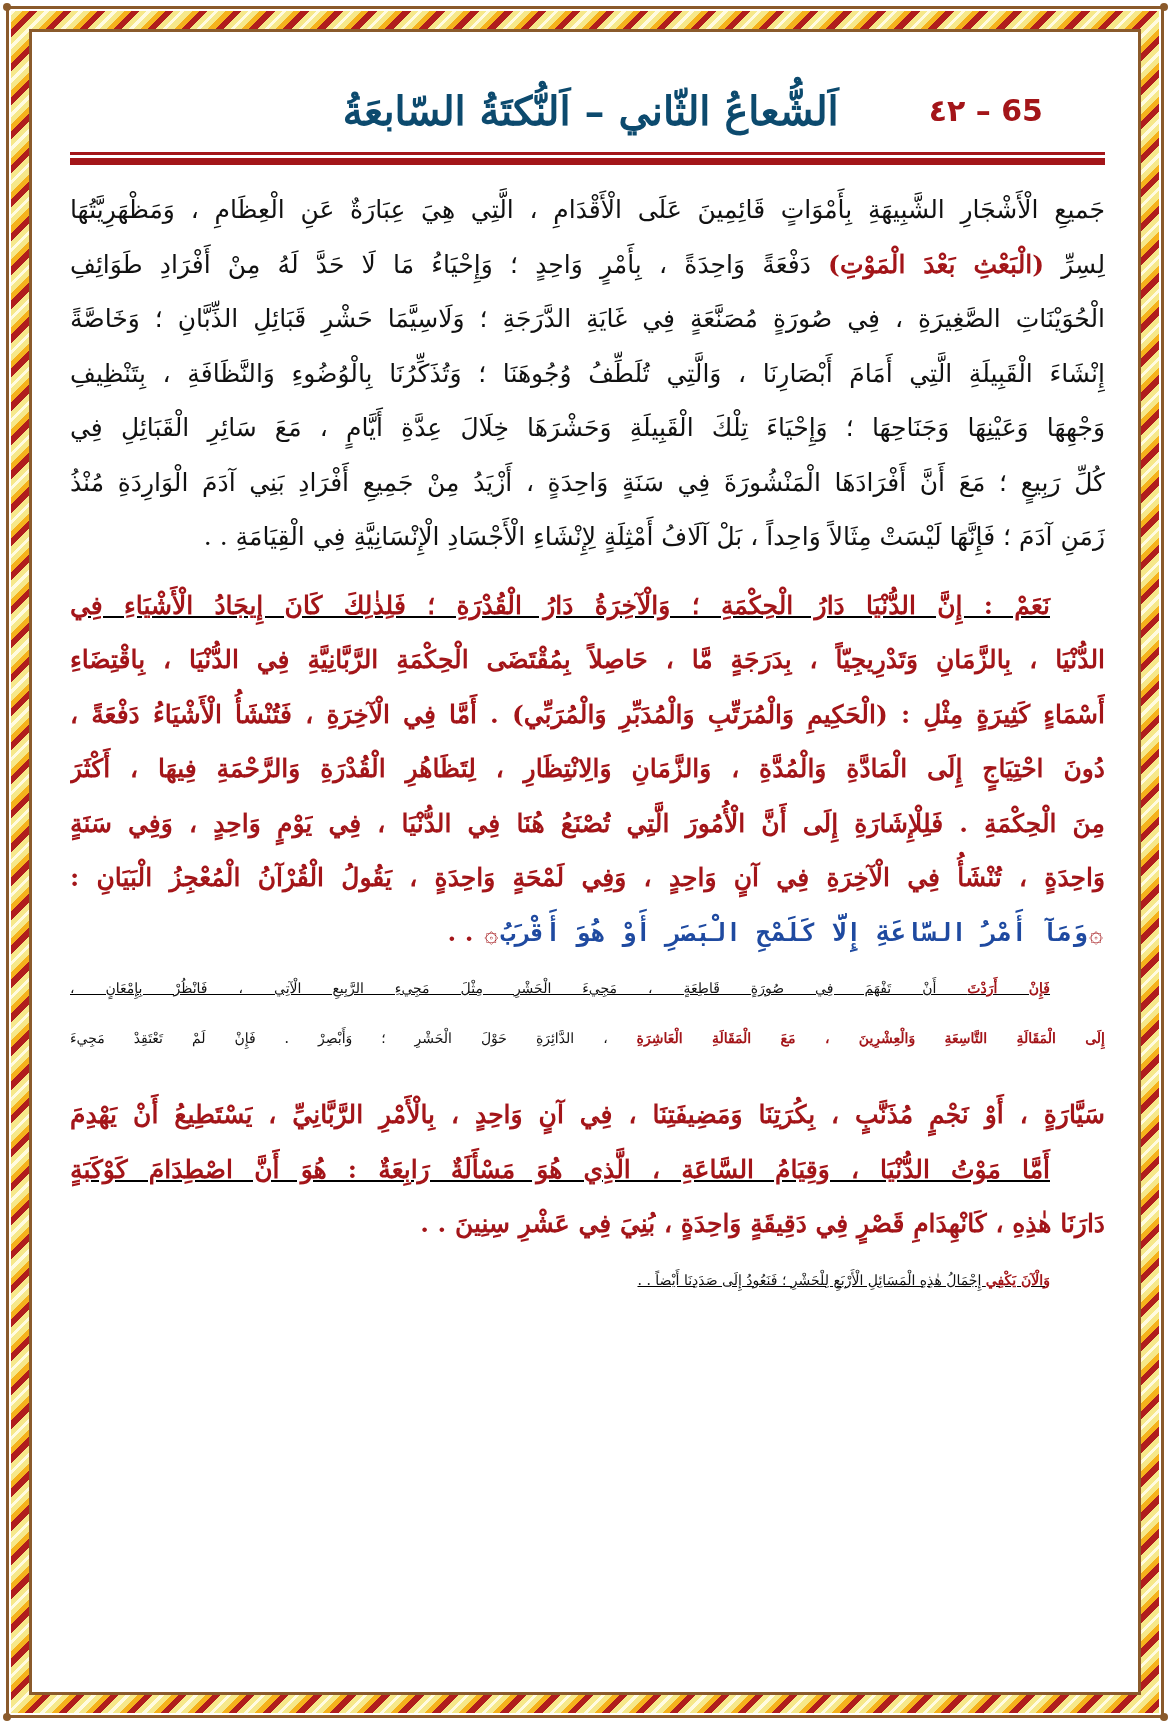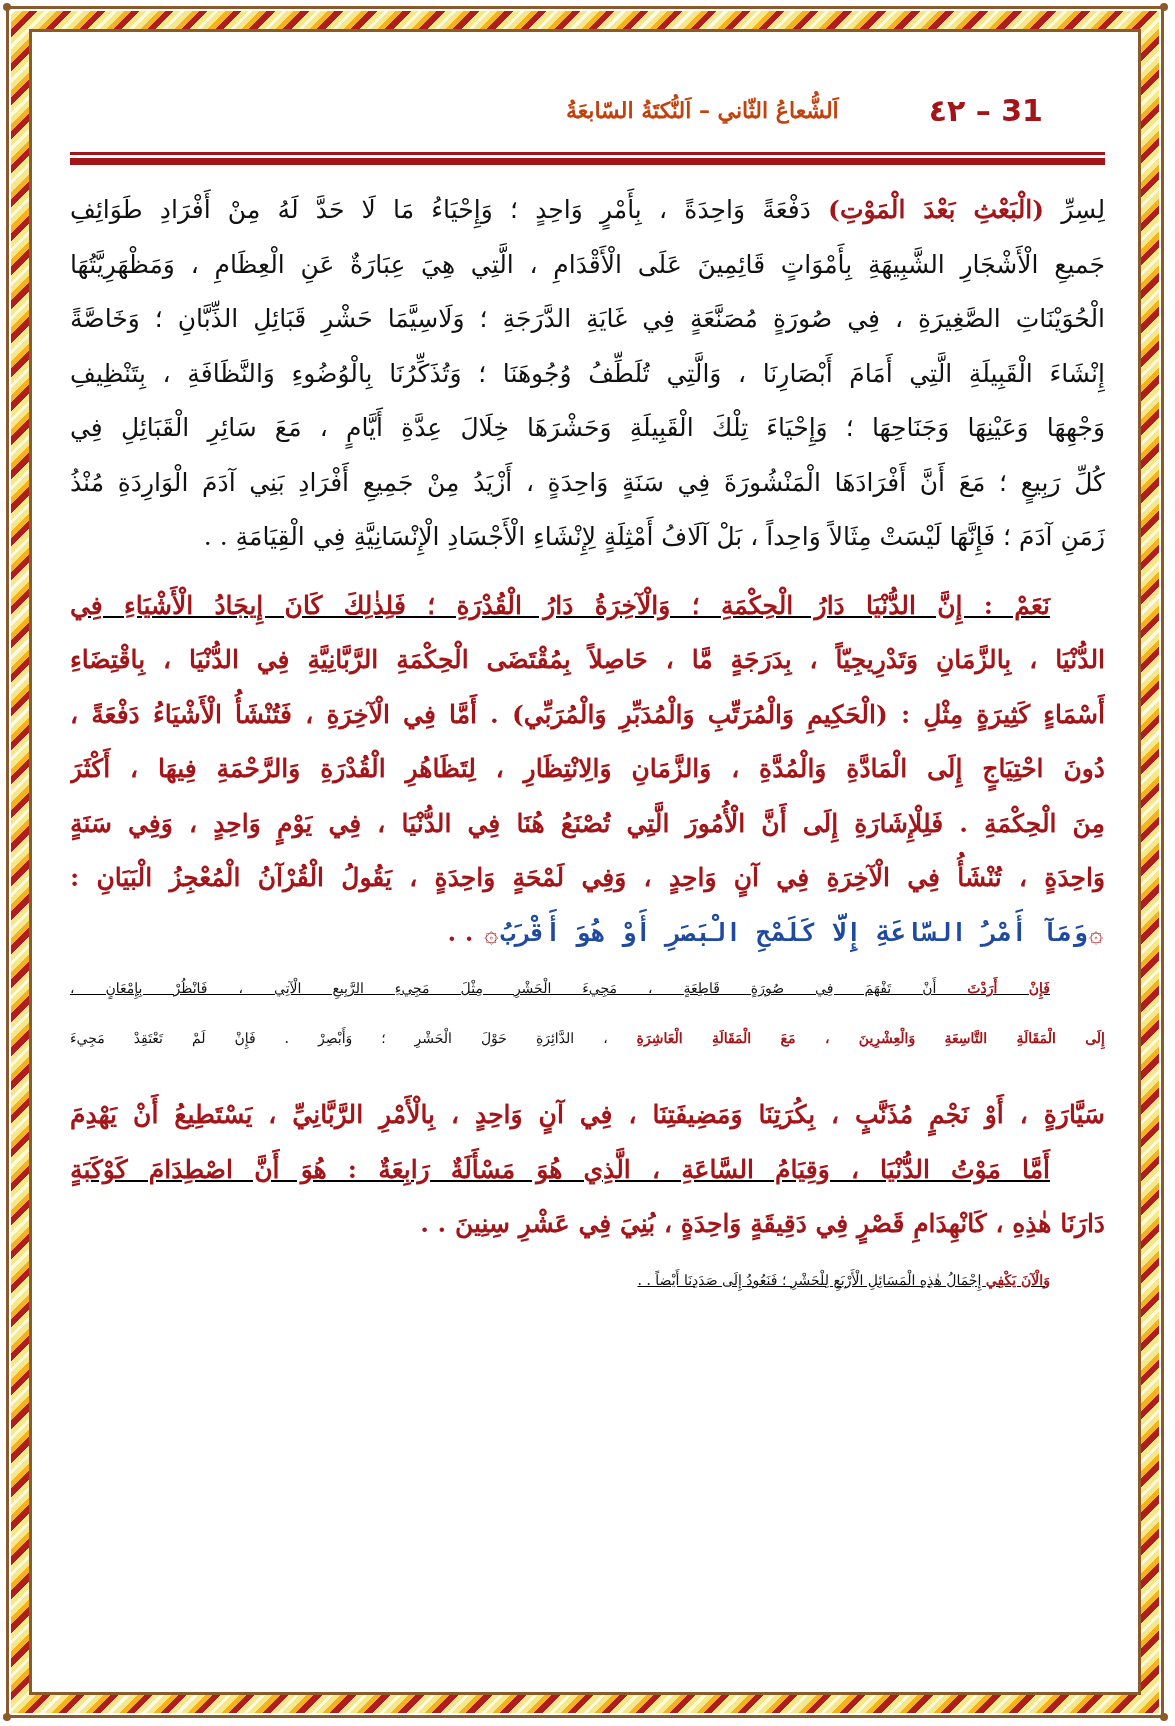--- a/index.html
+++ b/index.html
@@ -28,21 +28,21 @@
 
     .page {
       position: absolute; left: 70px; top: 70px; width: 1035px;
       direction: rtl; font-family: "DejaVu Serif", serif;
     }
     .header {
       display: flex; flex-direction: row; align-items: center; justify-content: flex-start;
       height: 80px; padding-right: 62px; gap: 90px;
     }
     .page-range { color: #a31519; font-size: 30px; font-weight: bold; font-family: "DejaVu Sans", sans-serif; letter-spacing: 2px; }
-    .chapter-title { color: #c2410c; font-size: 22px; font-weight: bold; margin-left: 32px; }
+    .chapter-title { color: #0c4a6e; font-size: 40px; font-weight: bold; margin-left: 32px; }
     .rule-thin { height: 3px; background: #a31519; margin-left: 0; margin-top: 2px; }
     .rule-thick { height: 7px; background: #a31519; margin-top: 3px; }
 
     .body { margin-top: 18px; }
     .para { margin: 0; text-align: justify; text-align-last: auto; }
     .line {
       display: block; height: 54.5px; line-height: 54.5px; white-space: nowrap;
       text-align: justify; text-align-last: justify; font-size: 25px; overflow: hidden;
     }
     .line.last { text-align-last: right; }
@@ -64,30 +64,30 @@
 <div class="frame-outer"></div>
 <div class="frame-braid"></div>
 <div class="frame-inner"></div>
 <div class="corner-knob" style="left:3px;top:3px"></div>
 <div class="corner-knob" style="right:7px;top:3px"></div>
 <div class="corner-knob" style="left:3px;bottom:5px"></div>
 <div class="corner-knob" style="right:7px;bottom:5px"></div>
 
 <div class="page">
   <div class="header">
-    <span class="page-range">31 – ٤٢</span>
+    <span class="page-range">65 – ٤٢</span>
     <span class="chapter-title">اَلشُّعاعُ الثّاني – اَلنُّكتَةُ السّابعَةُ</span>
   </div>
   <div class="rule-thin"></div>
   <div class="rule-thick"></div>
 
   <div class="body" id="body">
       <div class="para">
+        <span class="line"><span class="c-black">جَميعِ الْأَشْجَارِ الشَّبِيهَةِ بِأَمْوَاتٍ قَائِمِينَ عَلَى الْأَقْدَامِ ، الَّتِي هِيَ عِبَارَةٌ عَنِ الْعِظَامِ ، وَمَظْهَرِيَّتُهَا</span></span>
         <span class="line"><span class="c-black">لِسِرِّ </span><span class="c-red">(الْبَعْثِ بَعْدَ الْمَوْتِ)</span><span class="c-black"> دَفْعَةً وَاحِدَةً ، بِأَمْرٍ وَاحِدٍ ؛ وَإِحْيَاءُ مَا لَا حَدَّ لَهُ مِنْ أَفْرَادِ طَوَائِفِ</span></span>
-        <span class="line"><span class="c-black">جَميعِ الْأَشْجَارِ الشَّبِيهَةِ بِأَمْوَاتٍ قَائِمِينَ عَلَى الْأَقْدَامِ ، الَّتِي هِيَ عِبَارَةٌ عَنِ الْعِظَامِ ، وَمَظْهَرِيَّتُهَا</span></span>
         <span class="line"><span class="c-black">الْحُوَيْنَاتِ الصَّغِيرَةِ ، فِي صُورَةٍ مُصَنَّعَةٍ فِي غَايَةِ الدَّرَجَةِ ؛ وَلَاسِيَّمَا حَشْرِ قَبَائِلِ الذِّبَّانِ ؛ وَخَاصَّةً</span></span>
         <span class="line"><span class="c-black">إِنْشَاءَ الْقَبِيلَةِ الَّتِي أَمَامَ أَبْصَارِنَا ، وَالَّتِي تُلَطِّفُ وُجُوهَنَا ؛ وَتُذَكِّرُنَا بِالْوُضُوءِ وَالنَّظَافَةِ ، بِتَنْظِيفِ</span></span>
         <span class="line"><span class="c-black">وَجْهِهَا وَعَيْنِهَا وَجَنَاحِهَا ؛ وَإِحْيَاءَ تِلْكَ الْقَبِيلَةِ وَحَشْرَهَا خِلَالَ عِدَّةِ أَيَّامٍ ، مَعَ سَائِرِ الْقَبَائِلِ فِي</span></span>
         <span class="line"><span class="c-black">كُلِّ رَبِيعٍ ؛ مَعَ أَنَّ أَفْرَادَهَا الْمَنْشُورَةَ فِي سَنَةٍ وَاحِدَةٍ ، أَزْيَدُ مِنْ جَمِيعِ أَفْرَادِ بَنِي آدَمَ الْوَارِدَةِ مُنْذُ</span></span>
         <span class="line last"><span class="c-black">زَمَنِ آدَمَ ؛ فَإِنَّهَا لَيْسَتْ مِثَالاً وَاحِداً ، بَلْ آلَافُ أَمْثِلَةٍ لِإِنْشَاءِ الْأَجْسَادِ الْإِنْسَانِيَّةِ فِي الْقِيَامَةِ . .</span></span>
       </div>
       <div class="para-gap"></div>
       <div class="para">
         <span class="line indent"><span class="c-red">نَعَمْ : إِنَّ الدُّنْيَا دَارُ الْحِكْمَةِ ؛ وَالْآخِرَةُ دَارُ الْقُدْرَةِ ؛ فَلِذٰلِكَ كَانَ إِيجَادُ الْأَشْيَاءِ فِي</span></span>
         <span class="line"><span class="c-red">الدُّنْيَا ، بِالزَّمَانِ وَتَدْرِيجِيّاً ، بِدَرَجَةٍ مَّا ، حَاصِلاً بِمُقْتَضَى الْحِكْمَةِ الرَّبَّانِيَّةِ فِي الدُّنْيَا ، بِاقْتِضَاءِ</span></span>

